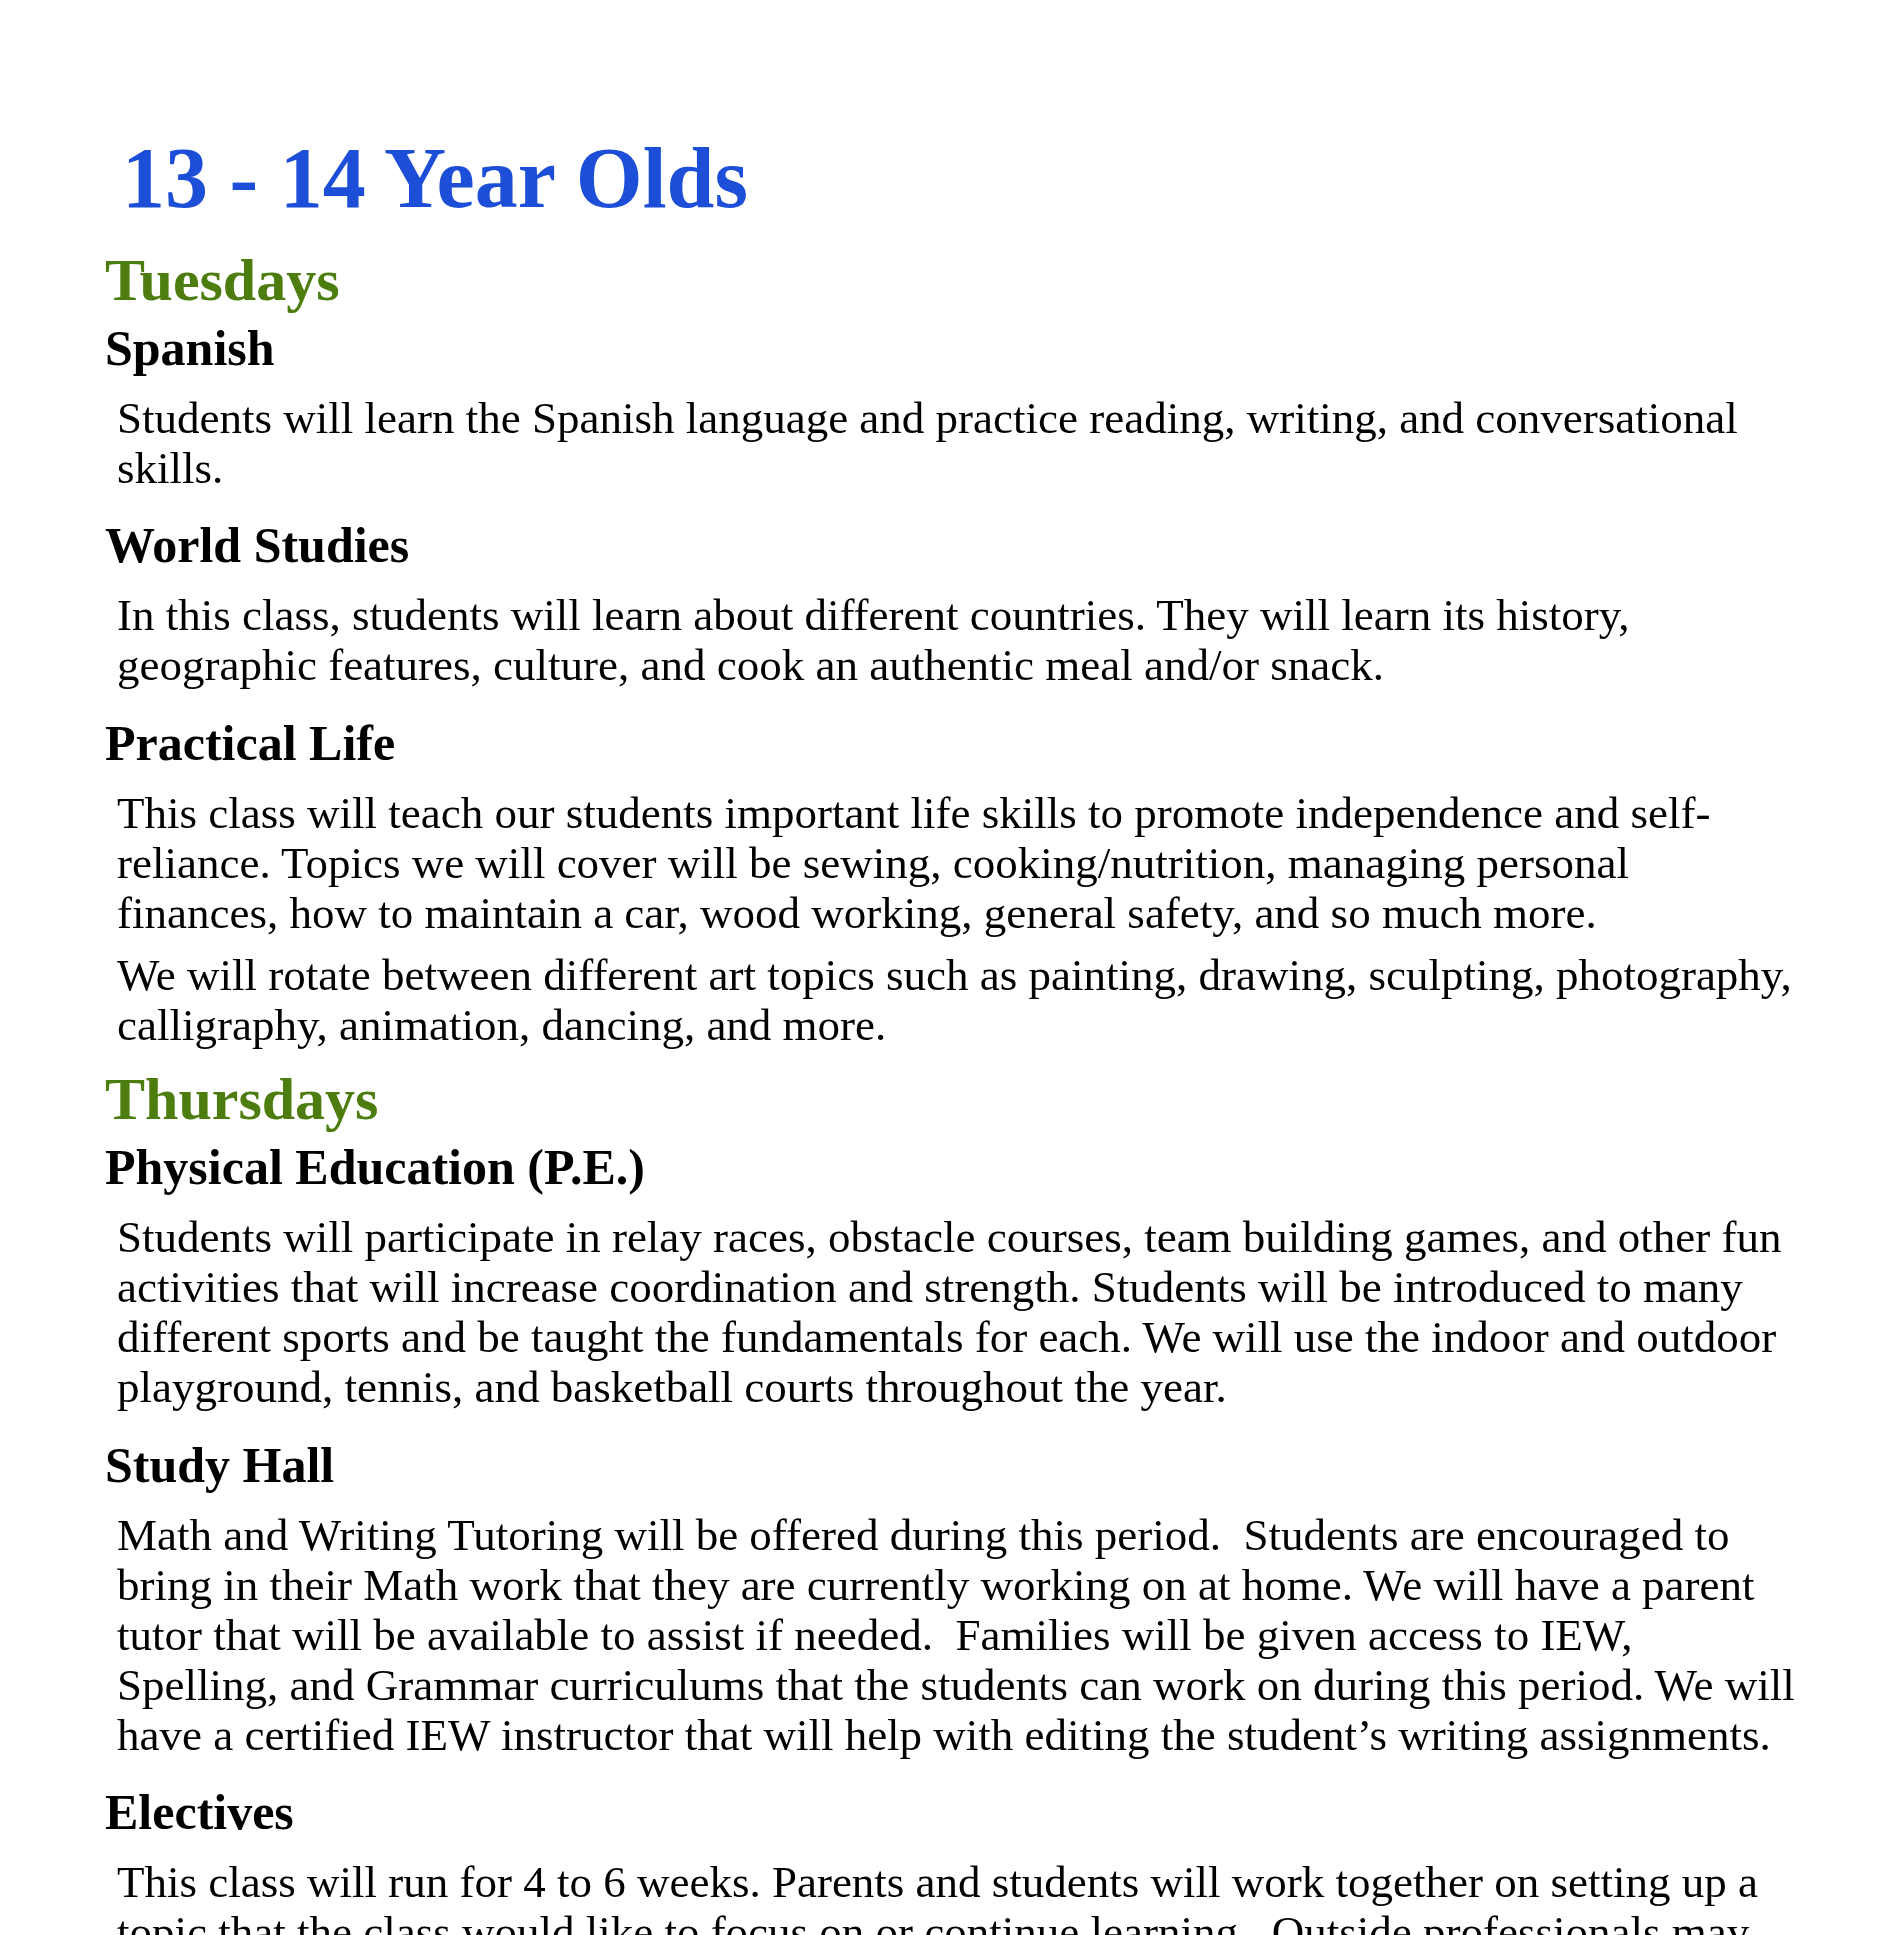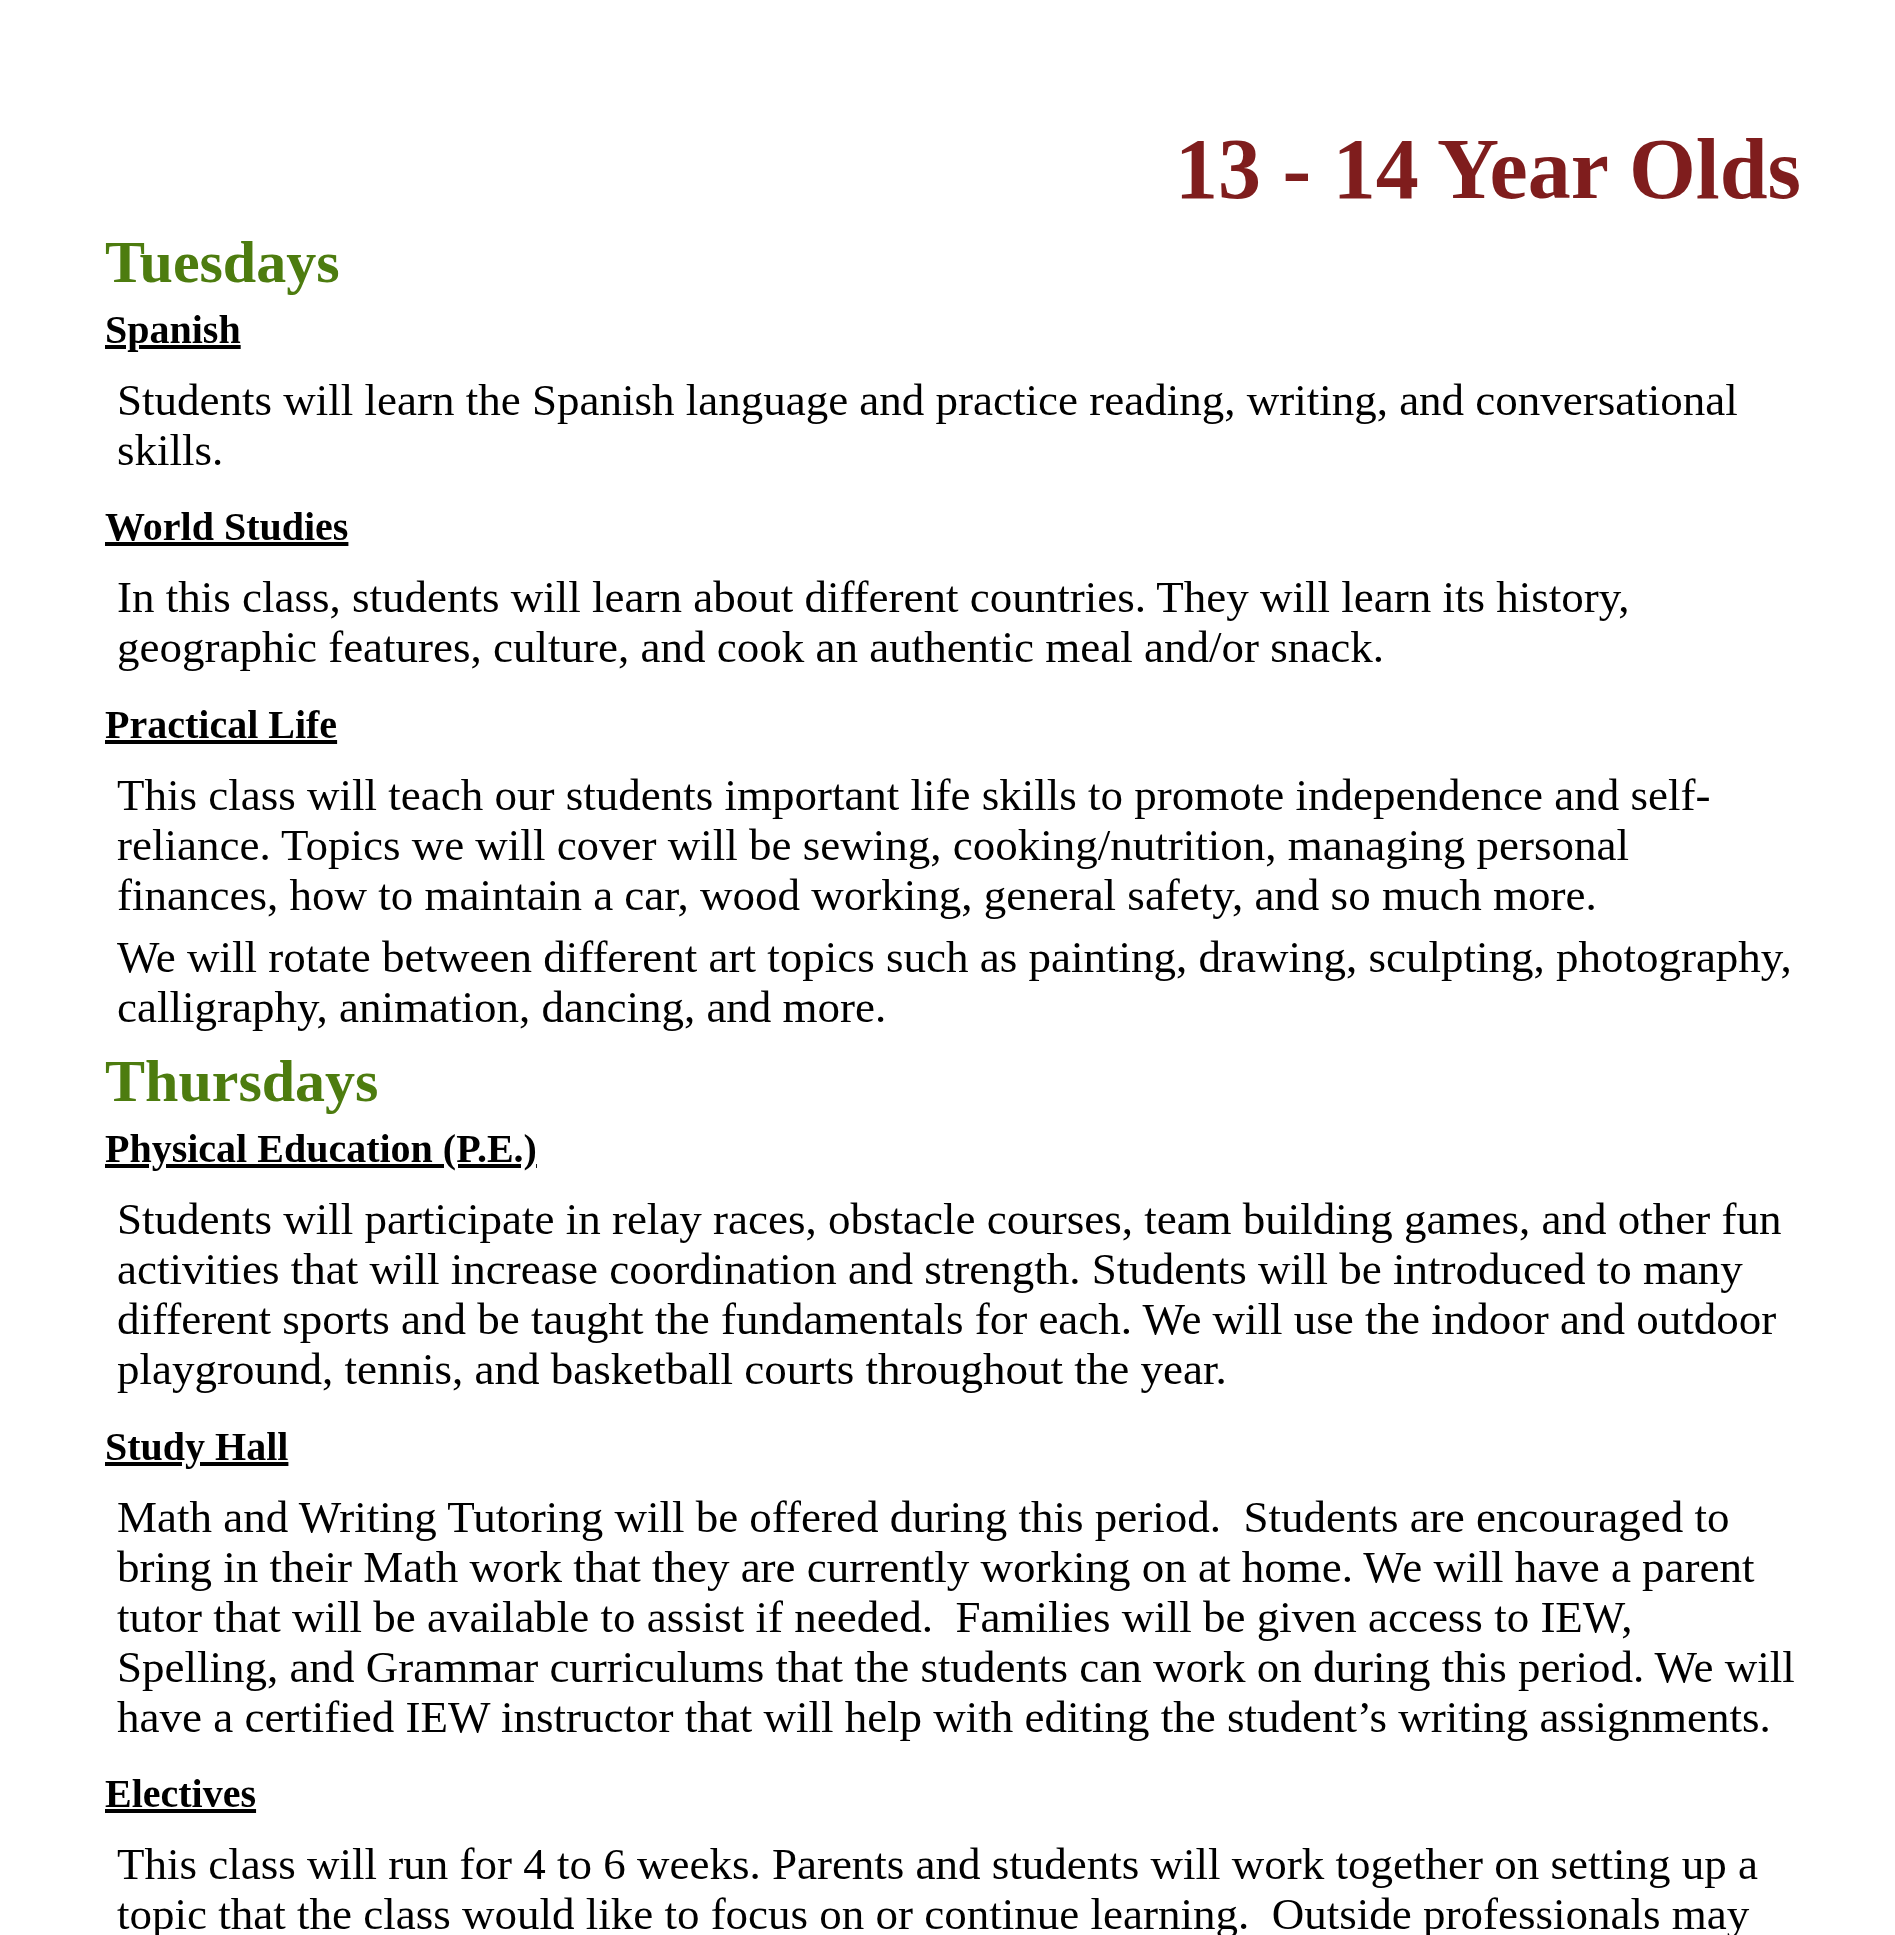--- a/index.html
+++ b/index.html
@@ -12,42 +12,41 @@
     box-sizing: border-box;
     width: 1896px;
     height: 2453px;
     background: #ffffff;
     padding: 112px 87px 0 105px;
     font-family: "Liberation Serif", serif;
     color: #000000;
     overflow: hidden;
   }
   h1.doc-title {
-    margin: 8px;
+    margin: 17px;
     font-size: 86px;
     line-height: 99px;
     font-weight: bold;
-    text-align: right;
-    color: #7f1d1d;
+    text-align: left;
+    color: #1d4ed8;
   }
   h2.day-heading {
     margin: 14.7px 0 0 0;
     font-size: 60px;
     line-height: 70px;
     font-weight: bold;
     color: #4d7c0f;
   }
   h1.doc-title + h2.day-heading { margin-top: 1.2px; }
   h3.class-heading {
     margin: 19.4px 0 0 0;
-    font-size: 40px;
+    font-size: 50px;
     line-height: 66px;
     font-weight: bold;
     color: #000000;
-    text-decoration: underline;
   }
   h2.day-heading + h3.class-heading { margin-top: 0; }
   p.class-desc {
     margin: 12px;
     font-size: 45px;
     line-height: 50px;
     white-space: pre-wrap;
     color: #000000;
   }
 </style>

